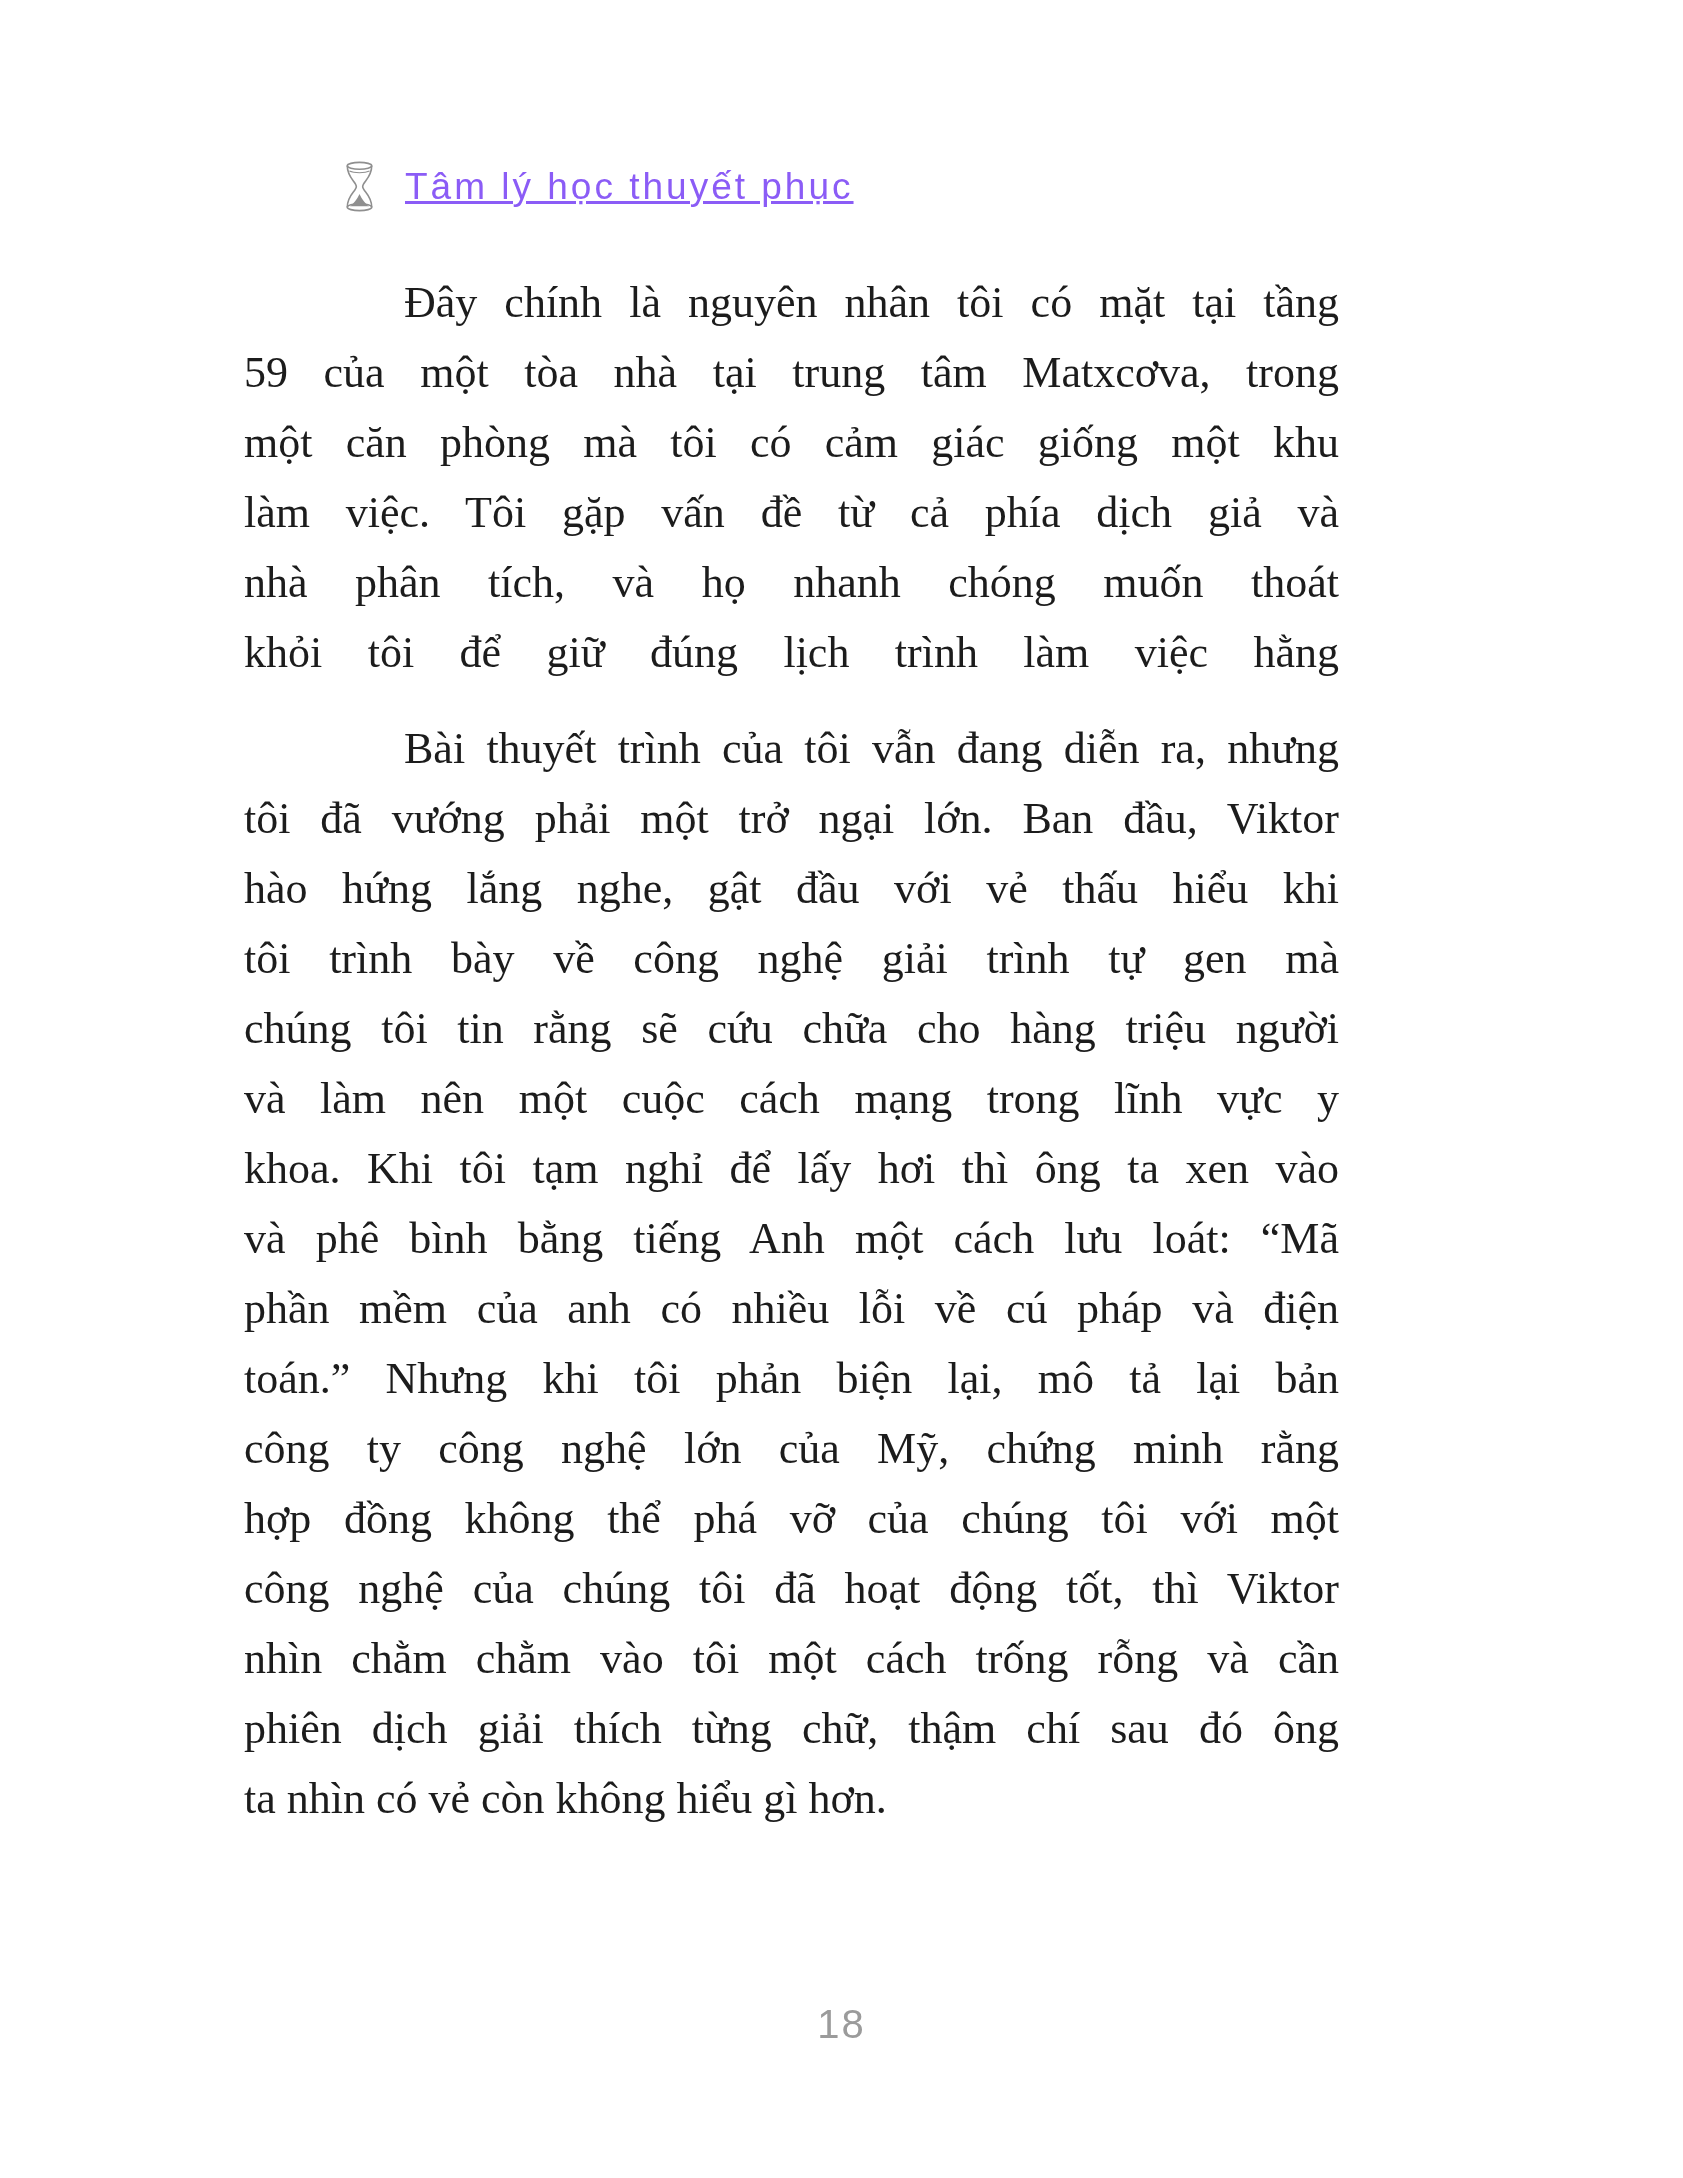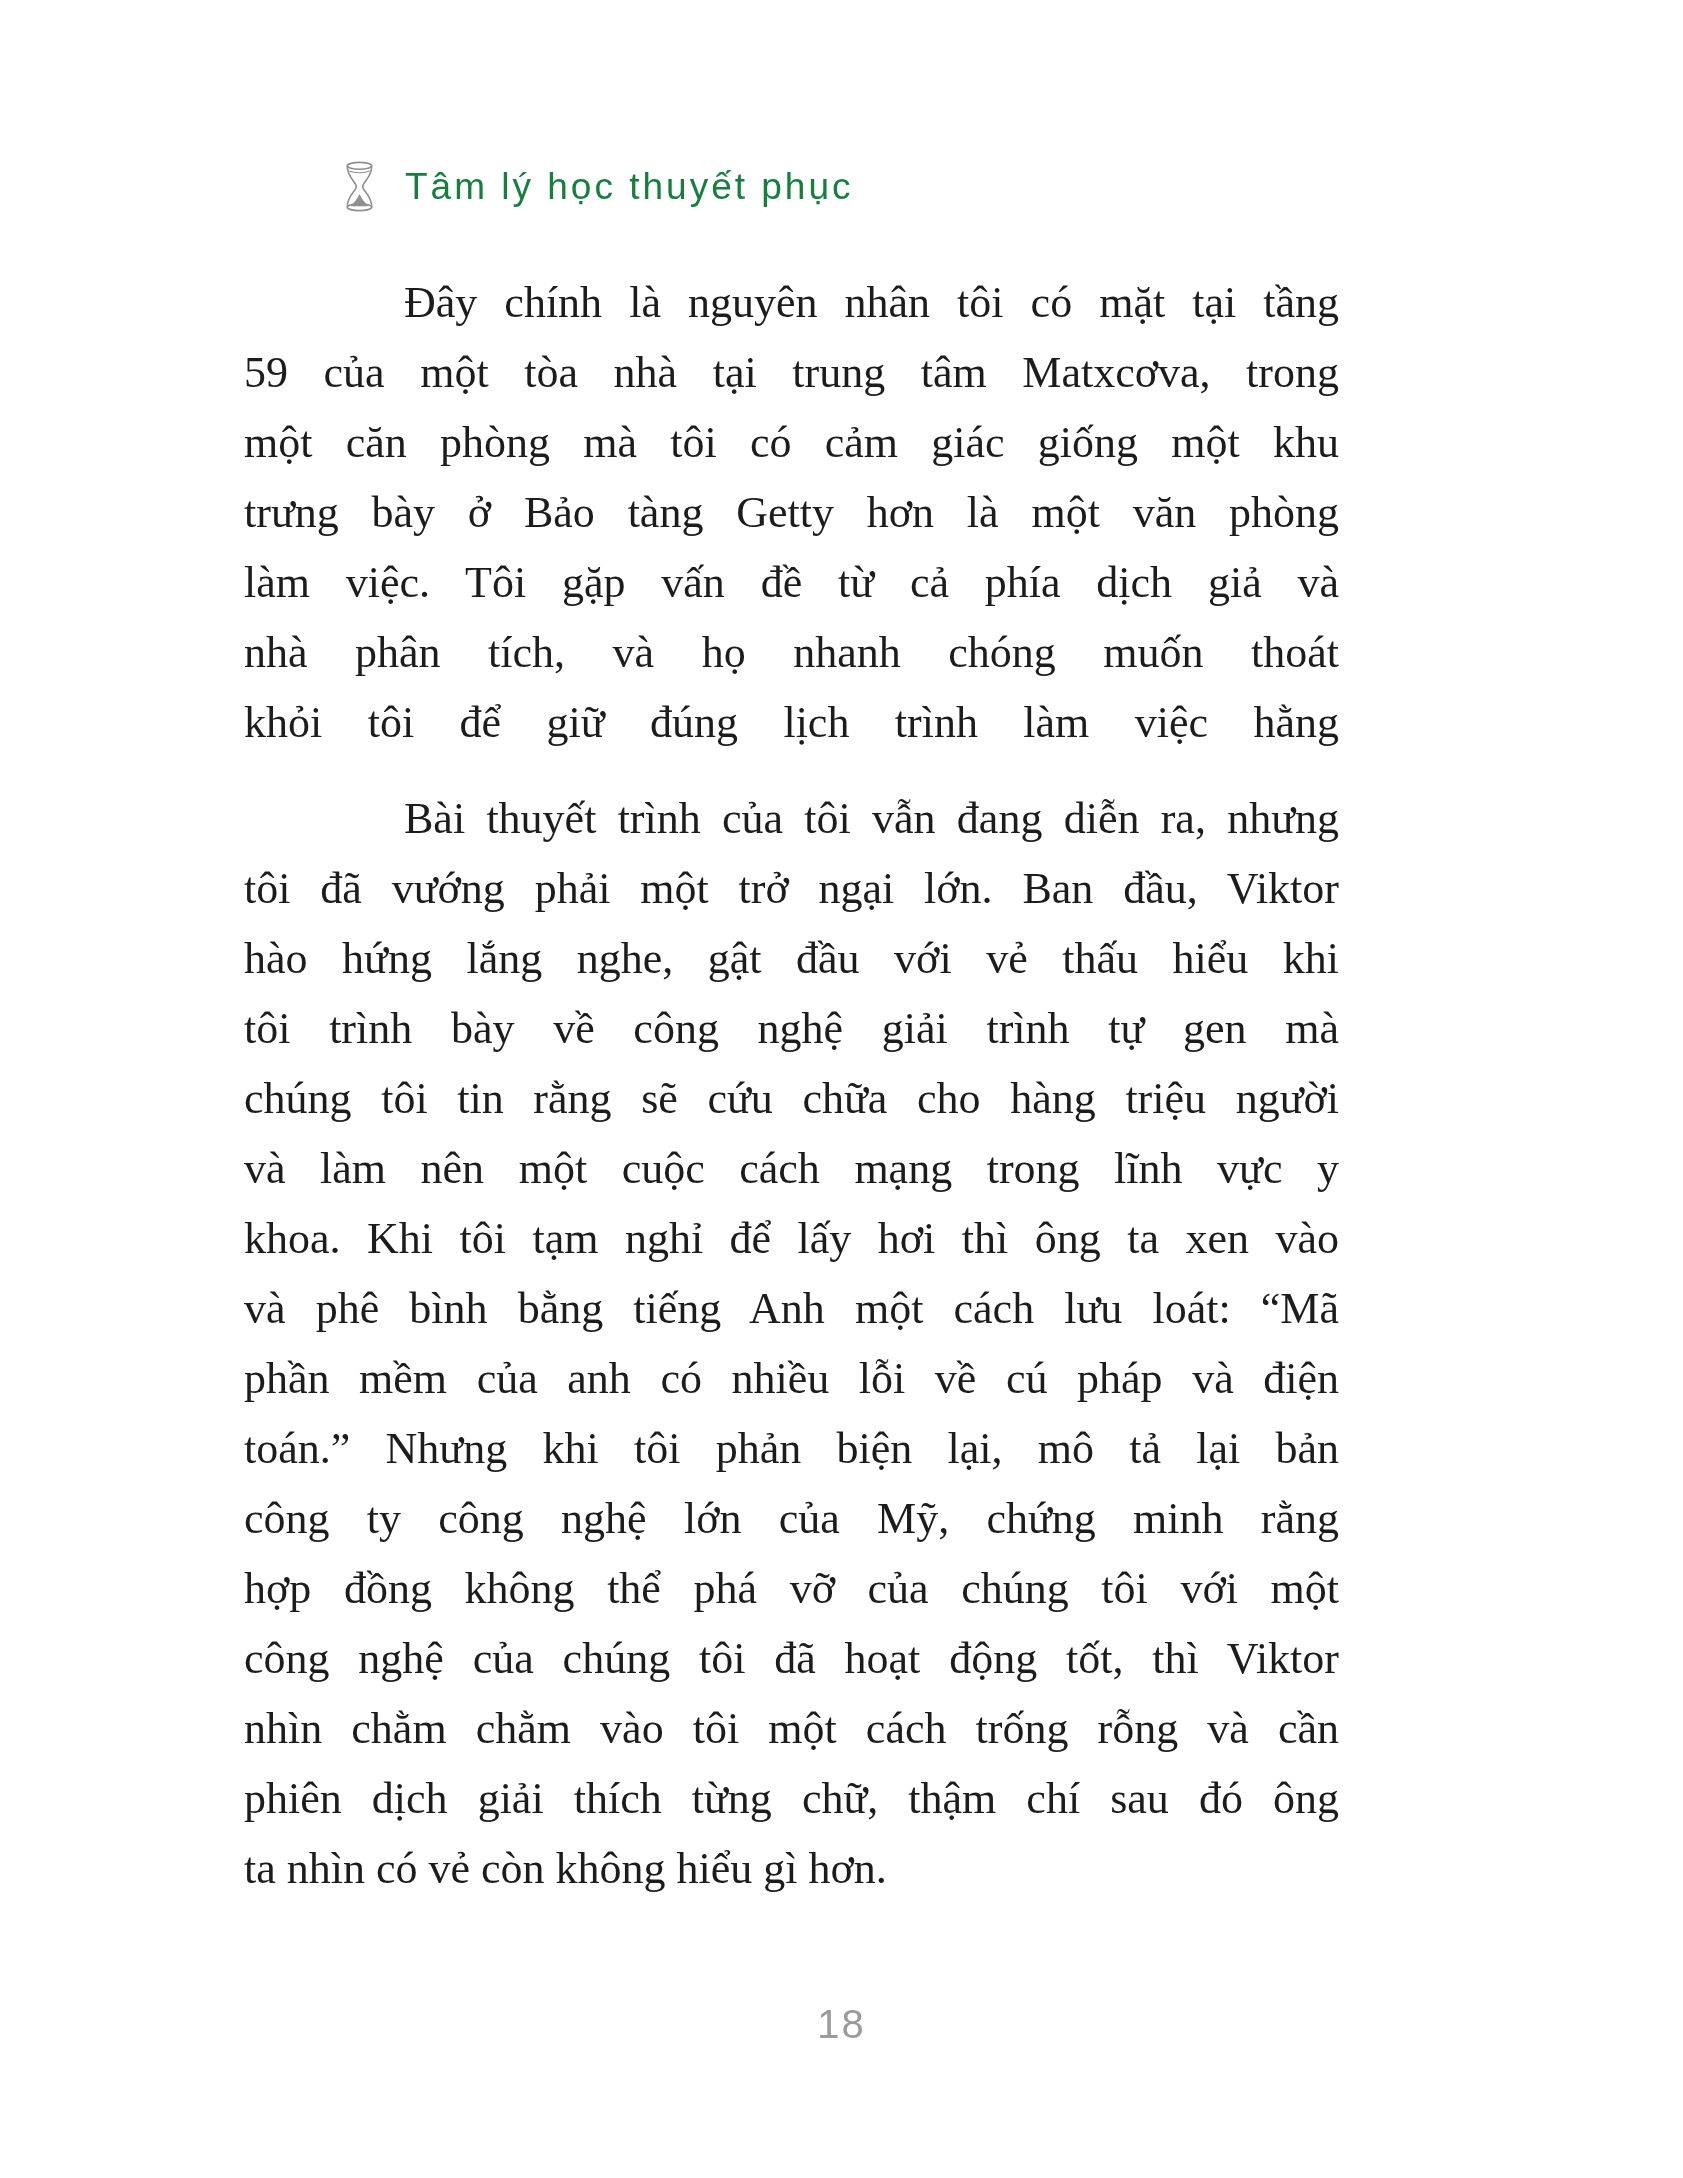--- a/index.html
+++ b/index.html
@@ -21,22 +21,23 @@
     display: flex;
     align-items: center;
     gap: 30px;
   }
   .hourglass { width: 31px; height: 51px; display: block; }
   .running-title {
     font-family: "Liberation Sans", sans-serif;
     font-weight: 300;
     font-size: 37px;
     letter-spacing: 3px;
-    color: #15803d;
+    color: #8b5cf6;
     white-space: nowrap;
+    text-decoration: underline;
   }
 
   
   .body-text {
     position: absolute;
     left: 243px;
     top: 267px;
     width: 1097px;
     font-size: 44px;
     line-height: 70px;
@@ -86,21 +87,20 @@
       </svg>
     </span>
     <span class="running-title">Tâm lý học thuyết phục</span>
   </div>
 
   <div class="body-text">
     <div class="para">
       <div class="line first">Đây chính là nguyên nhân tôi có mặt tại tầng</div>
       <div class="line">59 của một tòa nhà tại trung tâm Matxcơva, trong</div>
       <div class="line">một căn phòng mà tôi có cảm giác giống một khu</div>
-      <div class="line">trưng bày ở Bảo tàng Getty hơn là một văn phòng</div>
       <div class="line">làm việc. Tôi gặp vấn đề từ cả phía dịch giả và</div>
       <div class="line">nhà phân tích, và họ nhanh chóng muốn thoát</div>
       <div class="line">khỏi tôi để giữ đúng lịch trình làm việc hằng</div>
     </div>
 
     <div class="para">
       <div class="line first">Bài thuyết trình của tôi vẫn đang diễn ra, nhưng</div>
       <div class="line">tôi đã vướng phải một trở ngại lớn. Ban đầu, Viktor</div>
       <div class="line">hào hứng lắng nghe, gật đầu với vẻ thấu hiểu khi</div>
       <div class="line">tôi trình bày về công nghệ giải trình tự gen mà</div>

